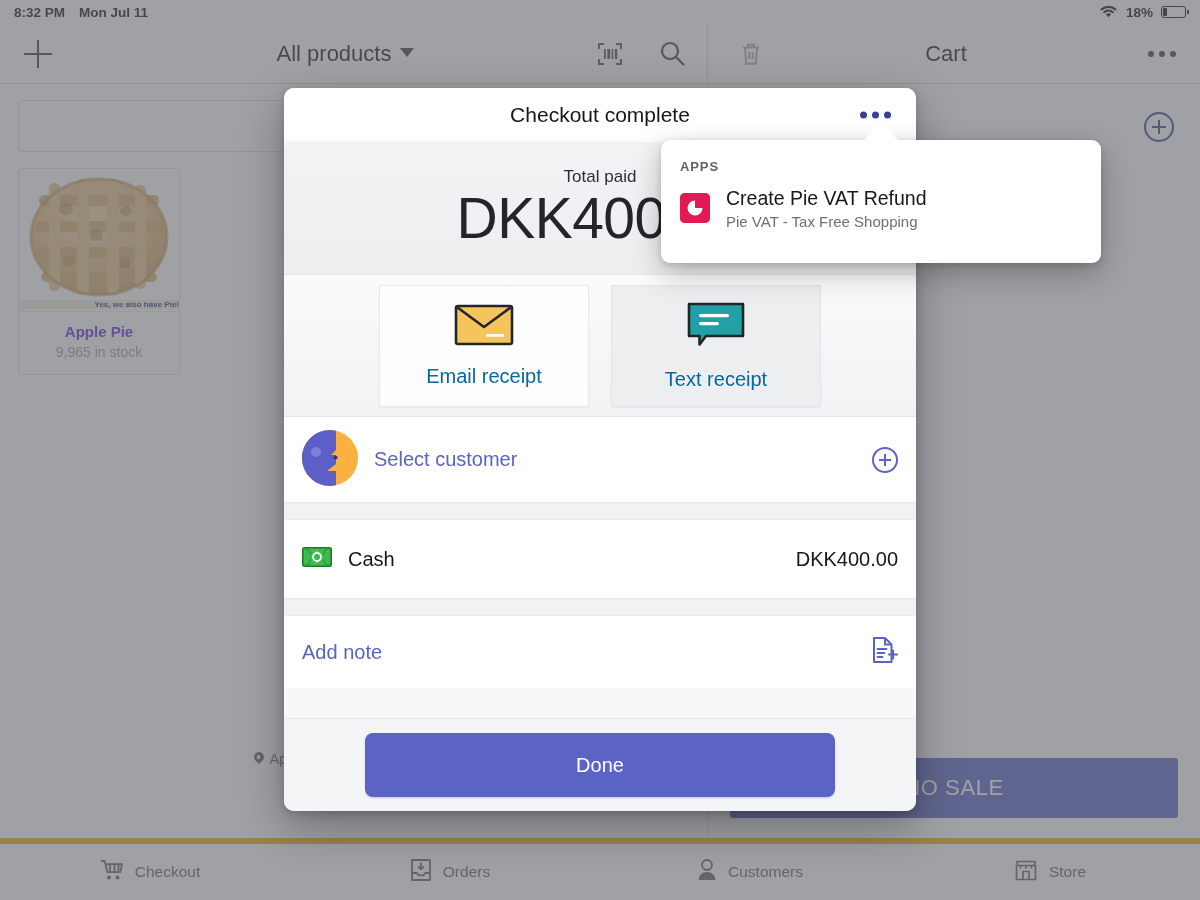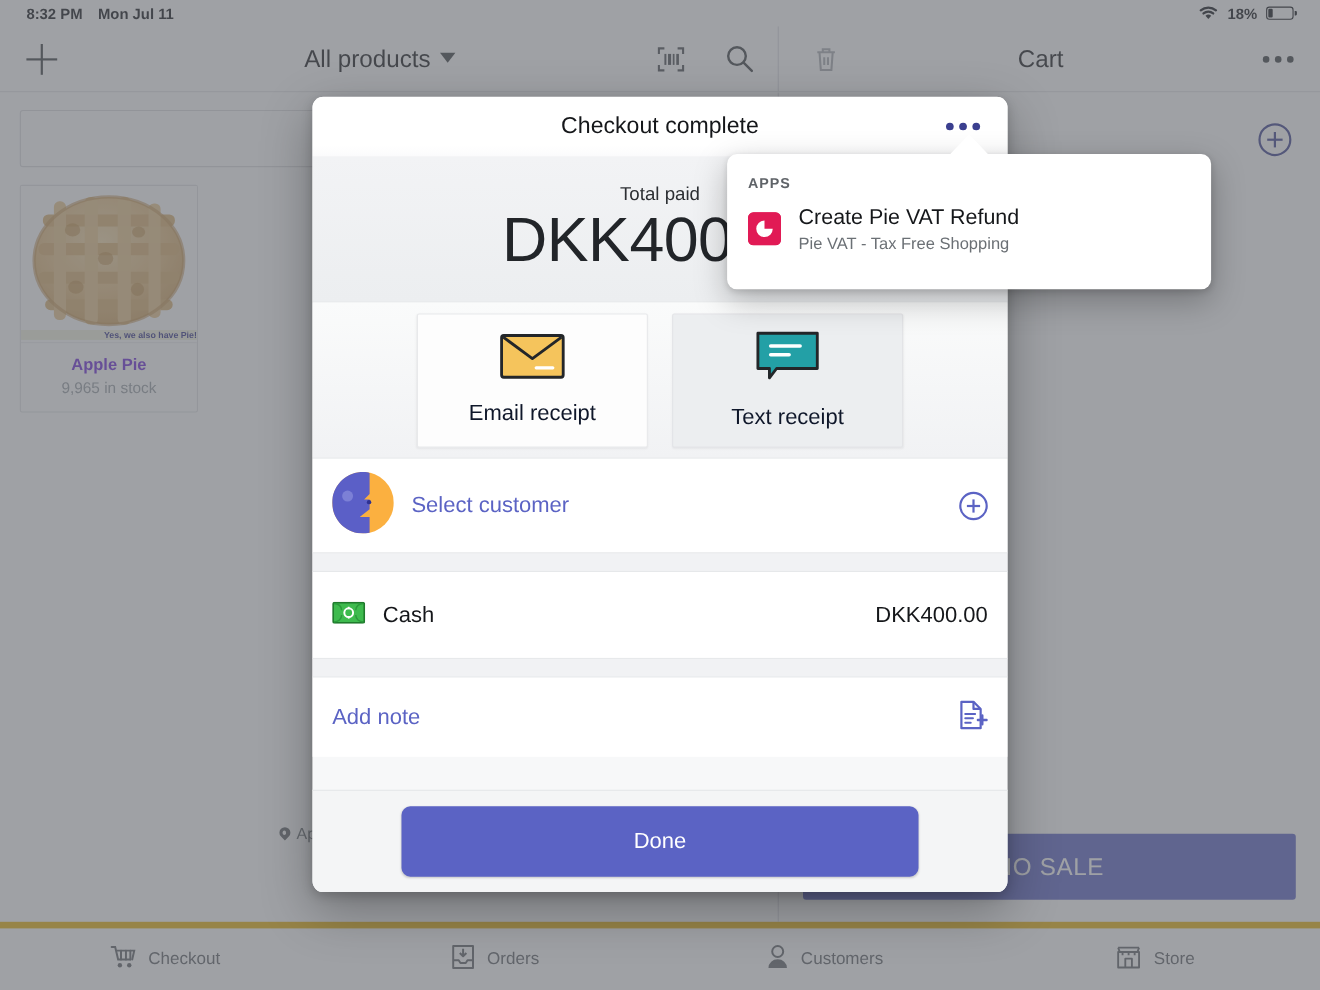--- a/index.html
+++ b/index.html
@@ -11,21 +11,21 @@
   }
 
   #root { position: relative; width: 1200px; height: 900px; }
 
   
   #app-layer { position: absolute; inset: 0; background: #ffffff; }
 
   
   .statusbar {
     position: absolute; top: 0; left: 0; width: 1200px; height: 24px;
-    display: flex; align-items: center; padding: 0 24px;
+    display: flex; align-items: center; padding: 0 14px;
     font-size: 13.5px; color: #0f1115; font-weight: 600;
   }
   .statusbar .sb-time { margin-right: 14px; }
   .statusbar .sb-date { font-weight: 600; }
   .statusbar .sb-right { margin-left: auto; display: flex; align-items: center; gap: 8px; }
   .sb-batt-pct { font-size: 13.5px; font-weight: 600; }
   .sb-batt {
     width: 25px; height: 12px; border: 1.4px solid #0f1115; border-radius: 3px;
     position: relative; padding: 1.3px;
   }
@@ -178,21 +178,21 @@
     display: flex; align-items: center; justify-content: center; gap: 22px;
     border-bottom: 1px solid #e3e5e8;
   }
   .receipt-btn {
     width: 210px; height: 122px; background: #fdfdfd;
     border: 1px solid #e8e9eb; border-radius: 2px;
     display: flex; flex-direction: column; align-items: center; justify-content: center;
     gap: 15px; box-shadow: 0 1px 2px rgba(0,0,0,.05);
   }
   .receipt-btn.alt { background: #eceef0; border-color: #e3e4e7; }
-  .receipt-label { font-size: 20px; color: #0f172a; }
+  .receipt-label { font-size: 20px; color: #0369a1; }
 
   .list-row {
     background: #ffffff; display: flex; align-items: center;
     padding: 0 18px; position: relative;
   }
   .row-customer { height: 85px; }
   .row-gap { height: 18px; background: #f1f2f4;
              border-top: 1px solid #e6e8ea; border-bottom: 1px solid #e6e8ea; }
   .row-cash { height: 78px; }
   .row-note { height: 72px; }

